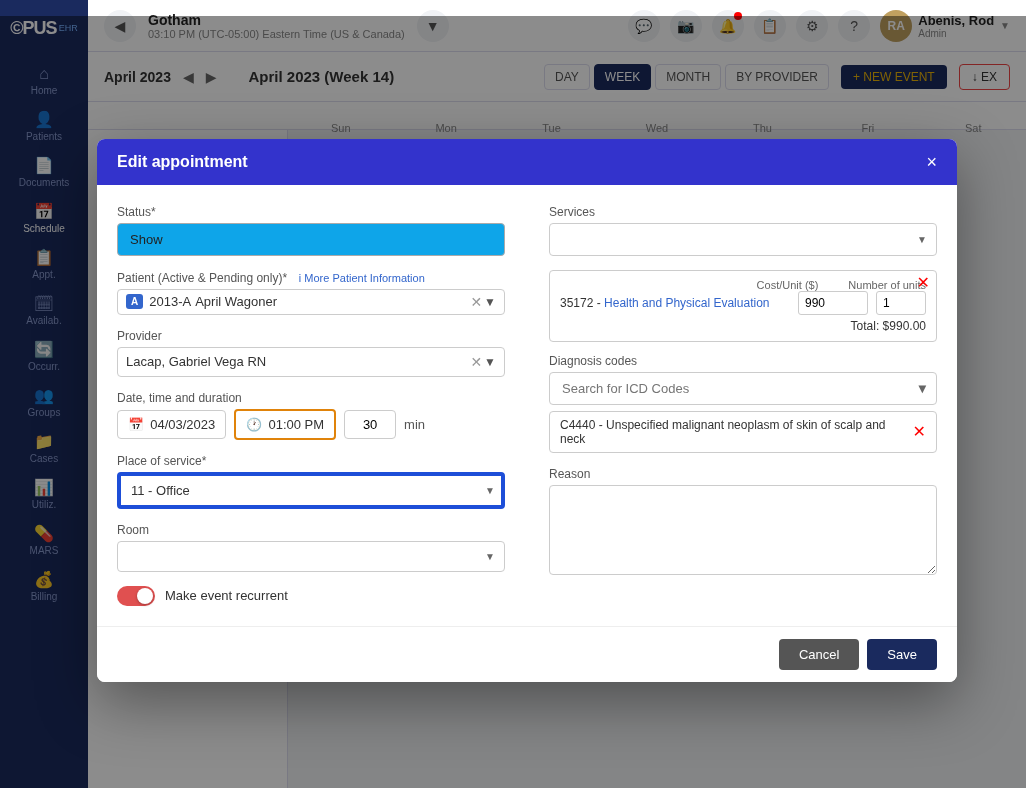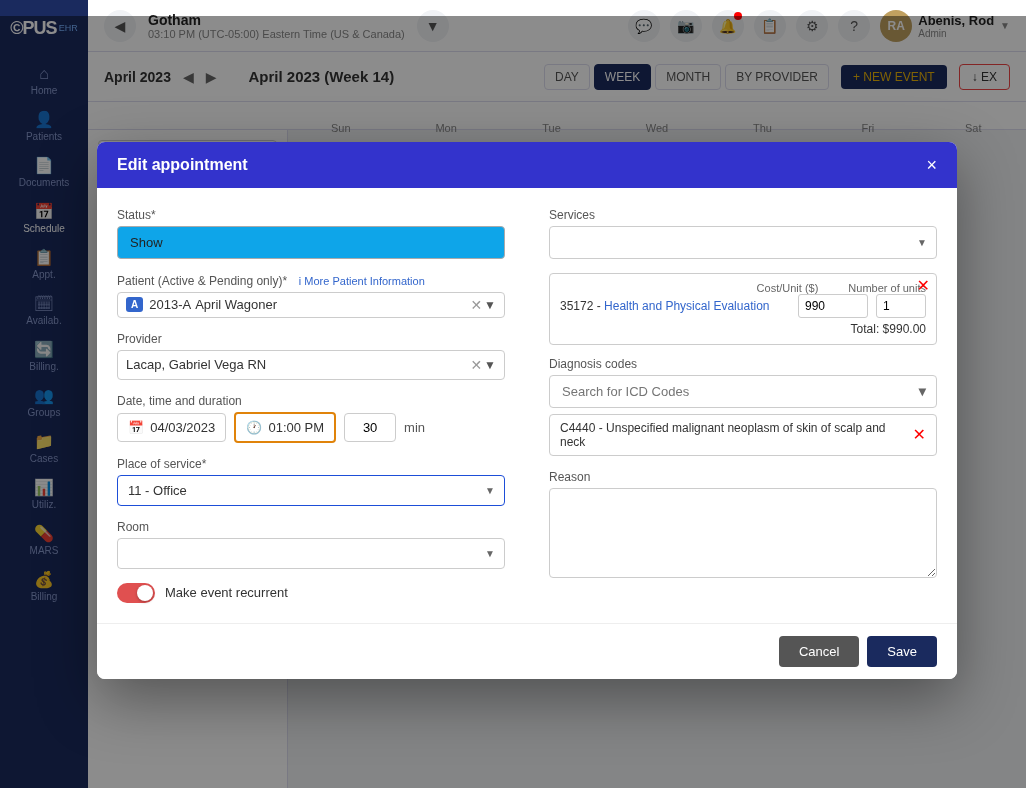--- a/index.html
+++ b/index.html
@@ -96,21 +96,21 @@
     .diagnosis-wrap { position: relative; }
     .diagnosis-input { width: 100%; padding: 8px 12px; border: 1px solid #ccc; border-radius: 4px; font-size: 13px; background: white; }
     .diagnosis-arrow-btn { position: absolute; right: 8px; top: 50%; transform: translateY(-50%); background: none; border: none; cursor: pointer; color: #666; }
 
     .diagnosis-tag { display: flex; align-items: center; border: 1px solid #ccc; border-radius: 4px; padding: 6px 10px; background: white; font-size: 12px; color: #333; position: relative; margin-top: 6px; }
     .diagnosis-tag-text { flex: 1; }
     .diagnosis-tag-remove { background: none; border: none; color: red; font-size: 16px; cursor: pointer; }
 
     .reason-textarea { width: 100%; height: 90px; padding: 8px 10px; border: 1px solid #ccc; border-radius: 4px; font-size: 13px; resize: vertical; }
 
-    .place-select { width: 100%; padding: 7px 10px; border: 1px solid #1d4ed8; border-radius: 4px; font-size: 13px; background: white; appearance: none; color: #333; }
+    .place-select { width: 100%; padding: 7px 10px; border: 4px solid #1d4ed8; border-radius: 4px; font-size: 13px; background: white; appearance: none; color: #333; }
     .place-select-wrap { position: relative; }
     .place-select-wrap::after { content: '▼'; position: absolute; right: 10px; top: 50%; transform: translateY(-50%); font-size: 10px; color: #666; pointer-events: none; }
 
     .room-select { width: 100%; padding: 7px 10px; border: 1px solid #ccc; border-radius: 4px; font-size: 13px; background: white; appearance: none; color: #999; }
     .room-select-wrap { position: relative; }
     .room-select-wrap::after { content: '▼'; position: absolute; right: 10px; top: 50%; transform: translateY(-50%); font-size: 10px; color: #666; pointer-events: none; }
 
     .recurrent-row { display: flex; align-items: center; gap: 10px; margin-top: 8px; }
     .toggle { width: 38px; height: 20px; background: #e05050; border-radius: 10px; position: relative; cursor: pointer; }
     .toggle-knob { width: 16px; height: 16px; background: white; border-radius: 50%; position: absolute; top: 2px; right: 2px; box-shadow: 0 1px 3px rgba(0,0,0,0.3); }
@@ -152,21 +152,21 @@
     <div class="sidebar-nav-item">
       <span class="icon">📋</span>
       <span>Appt.</span>
     </div>
     <div class="sidebar-nav-item">
       <span class="icon">🗓</span>
       <span>Availab.</span>
     </div>
     <div class="sidebar-nav-item">
       <span class="icon">🔄</span>
-      <span>Billing.</span>
+      <span>Occurr.</span>
     </div>
     <div class="sidebar-nav-item">
       <span class="icon">👥</span>
       <span>Groups</span>
     </div>
     <div class="sidebar-nav-item">
       <span class="icon">📁</span>
       <span>Cases</span>
     </div>
     <div class="sidebar-nav-item">

